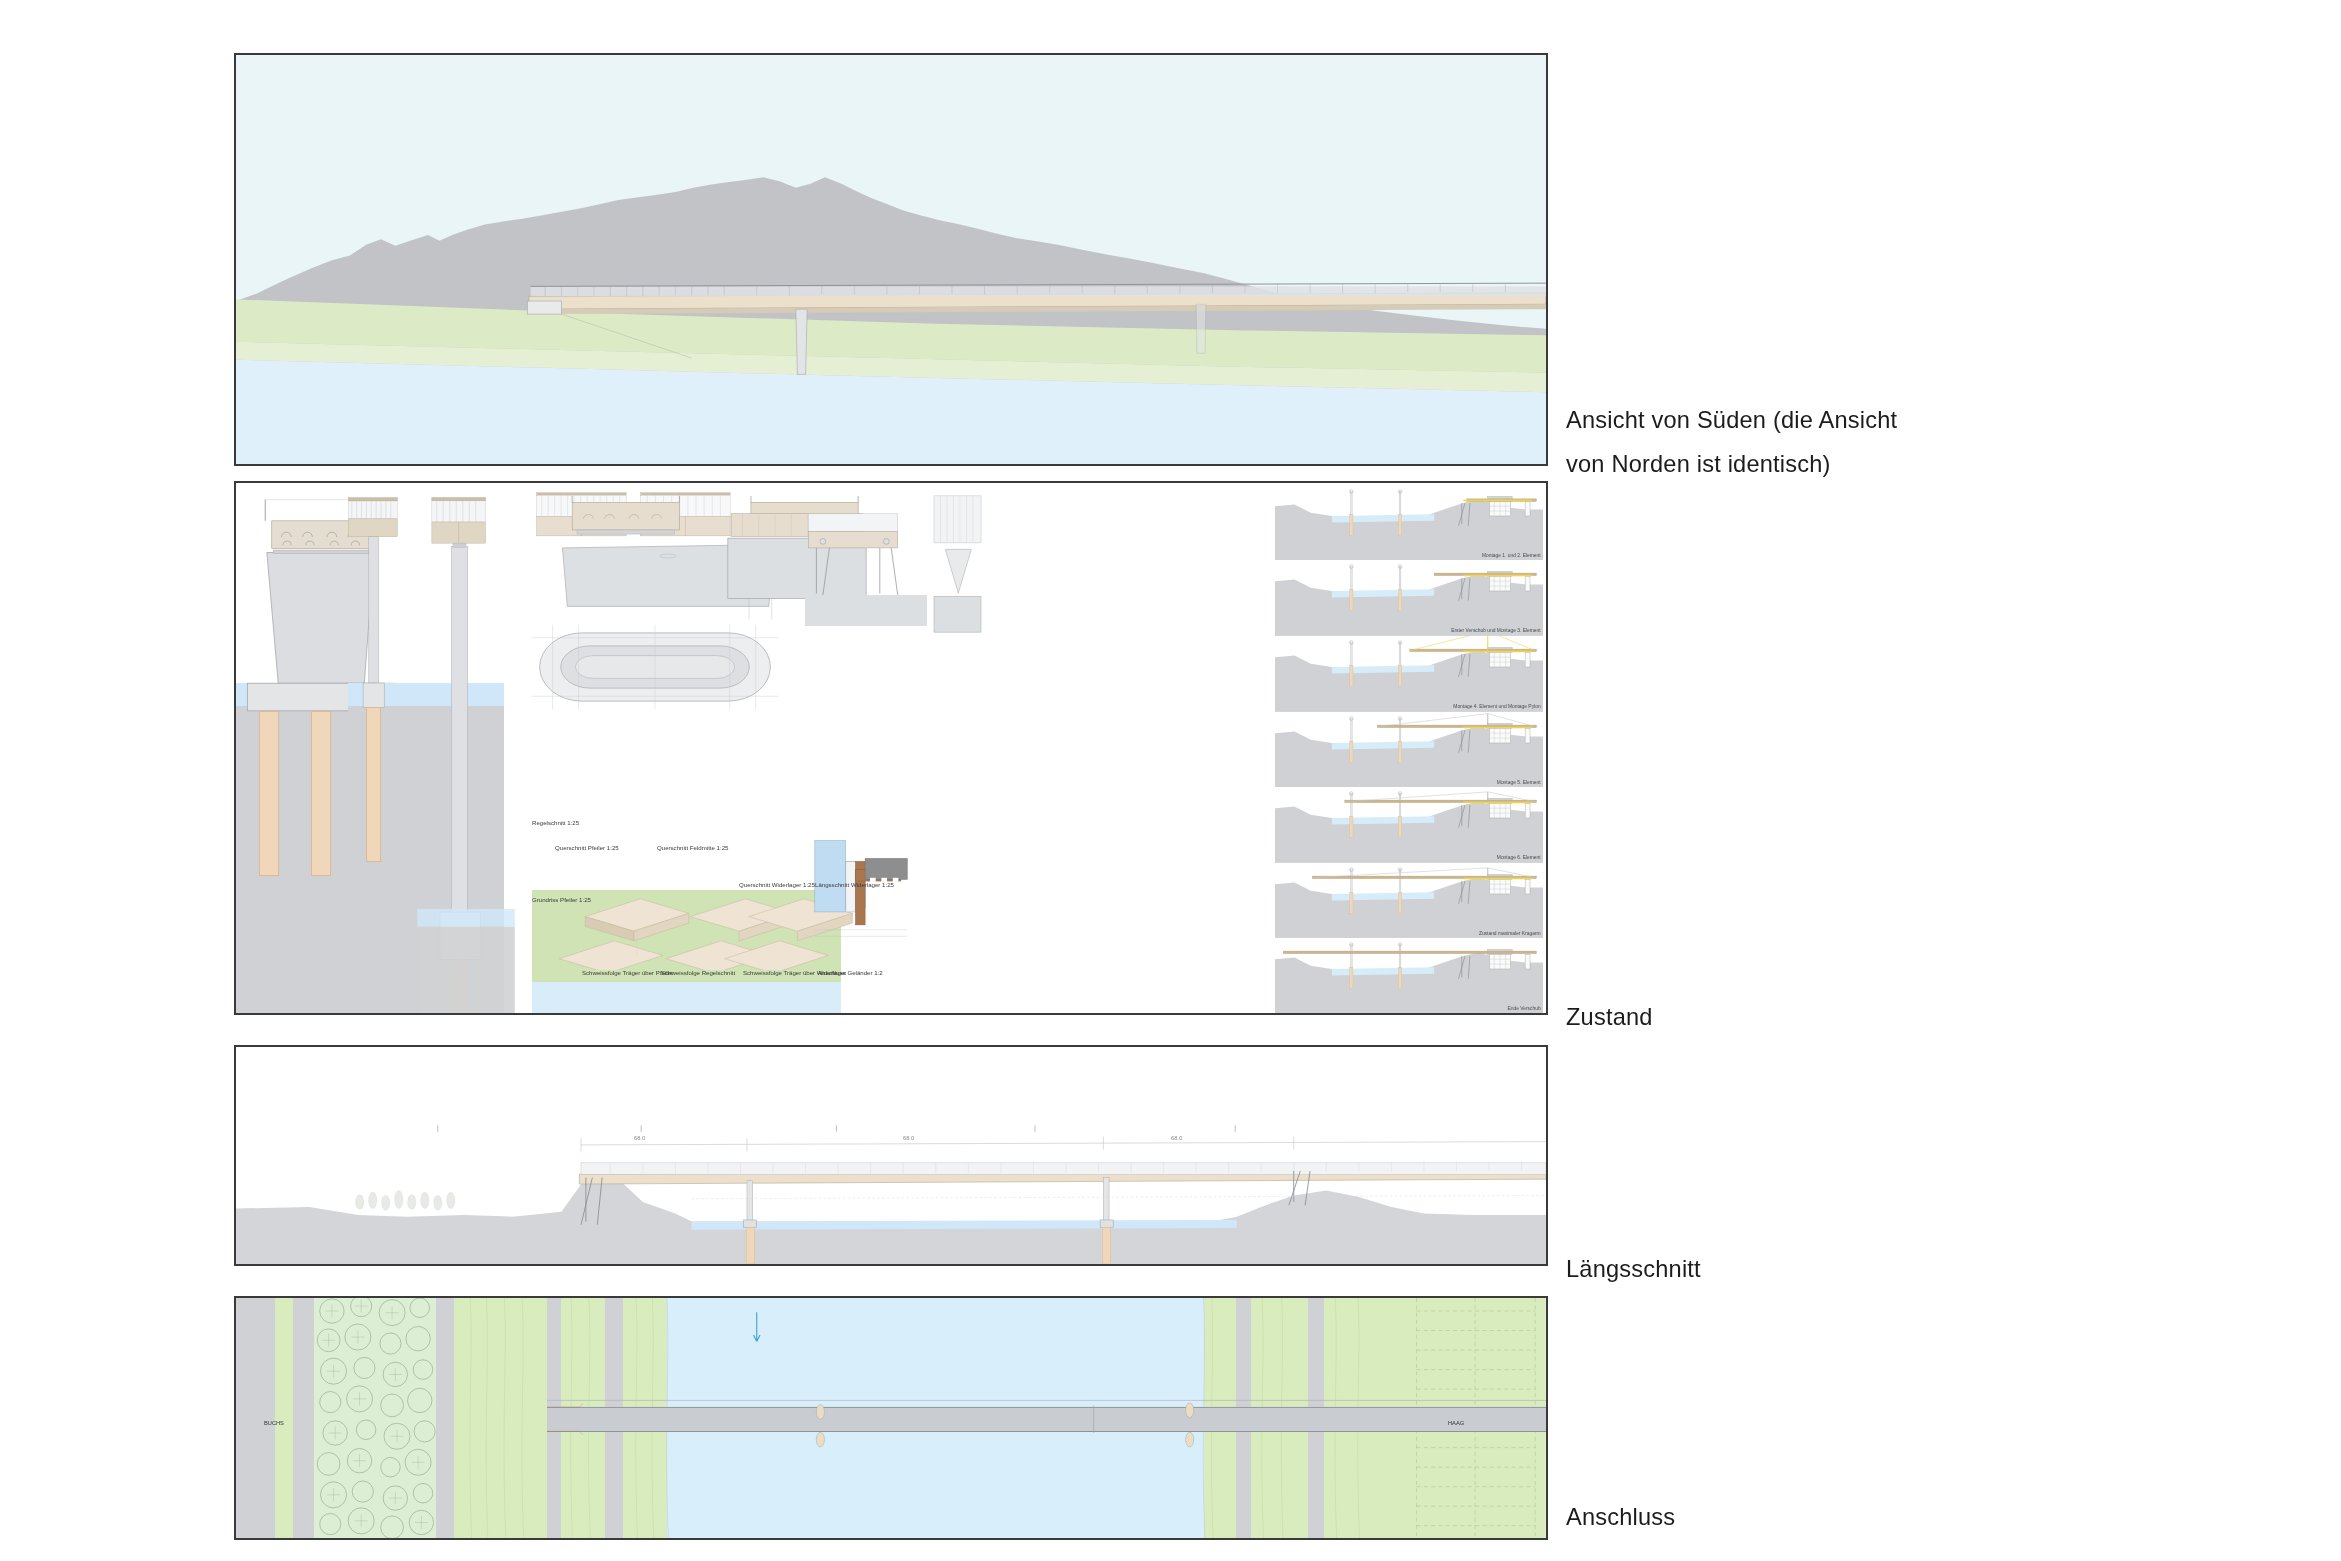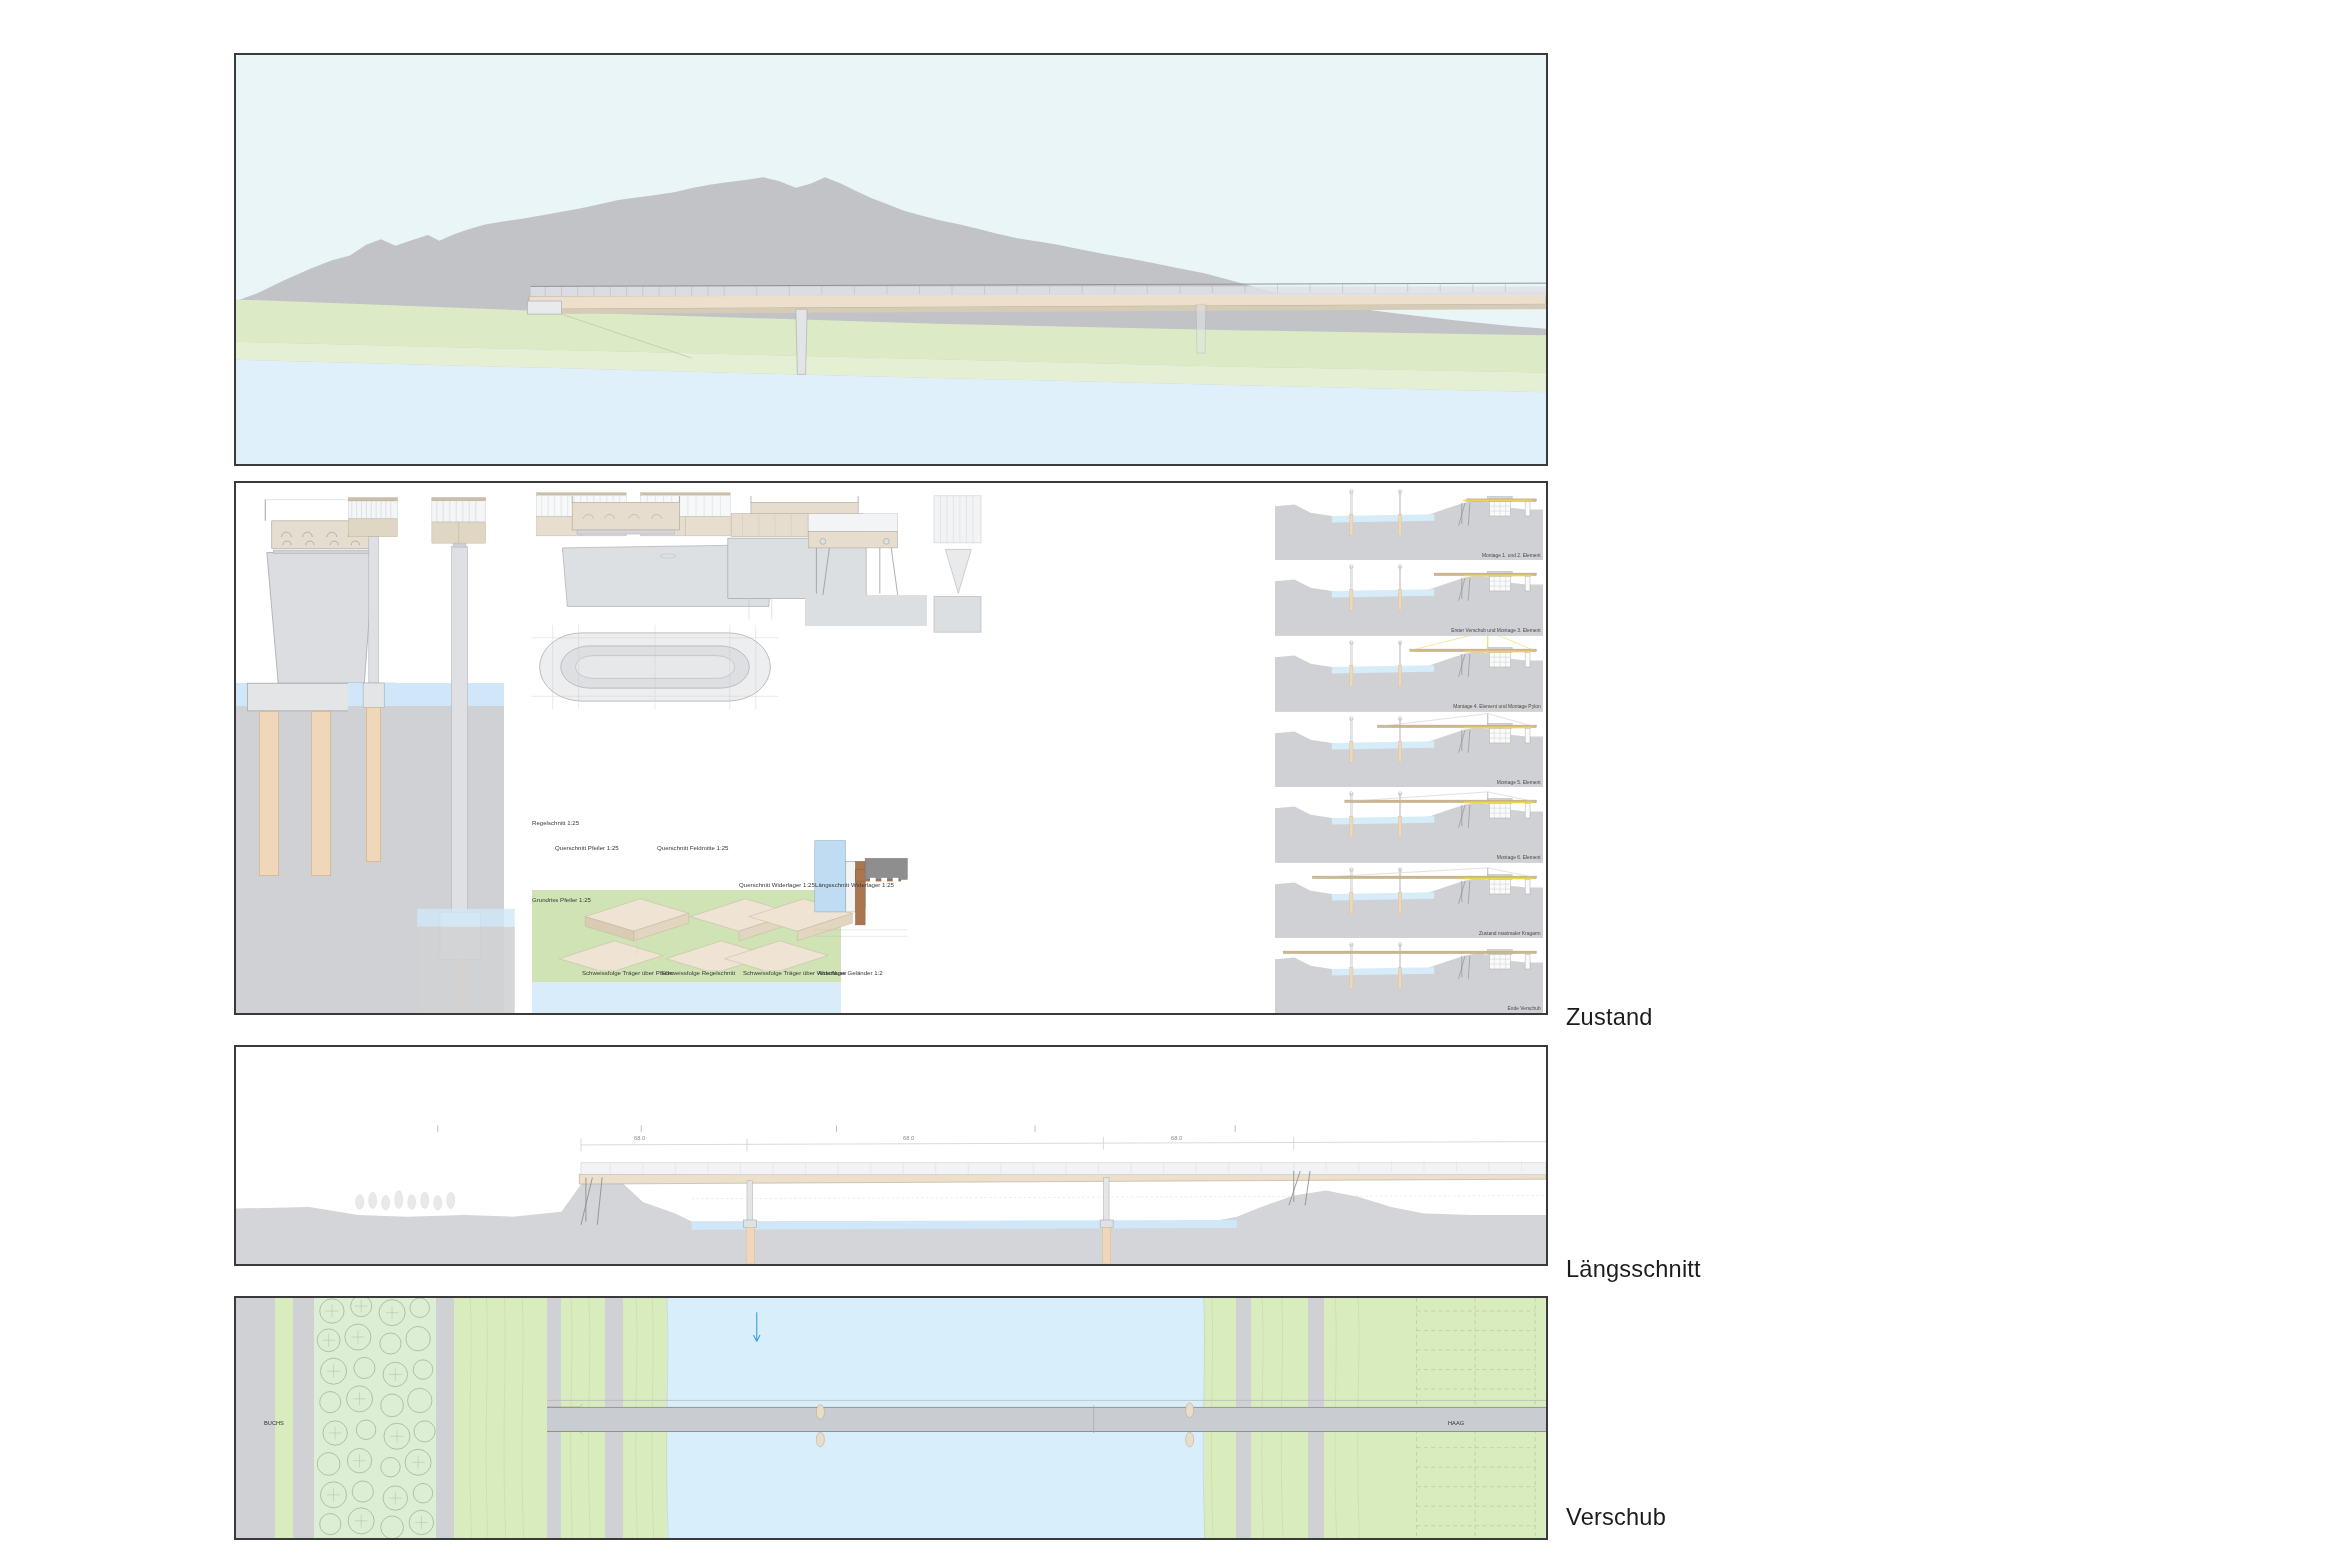--- a/index.html
+++ b/index.html
@@ -137,20 +137,22 @@
 
       <rect x="358" y="302" width="42" height="16" fill="#e9eaec" stroke="#a8abaf" stroke-width=".8"></rect>
       <line x1="400" y1="318" x2="560" y2="372" stroke="#b9c3ab" stroke-width=".8"></line>
 
       <path d="M688 312 L702 312 L700 392 L690 392 Z" fill="#e3e4e6" stroke="#a9acb0" stroke-width=".8"></path>
 
       <path d="M1180 306 L1192 306 L1191 366 L1181 366 Z" fill="#e3e4e6" stroke="#a9acb0" stroke-width=".8" opacity=".55"></path>
     </svg>
   </div>
 
+  <div class="caption" style="left:1566px;top:398px;">Ansicht von Süden (die Ansicht
+von Norden ist identisch)</div>
 
   <div class="panel" id="p-det">
 
     <div class="ground" style="left:0;top:221px;width:268px;height:313px;"></div>
     <div class="waterline" style="left:0;top:200px;width:268px;height:23px;"></div>
     <svg style="position:absolute;left:0;top:0;width:268px;height:342px;" viewBox="0 0 330 420">
       <path d="M38 85 L170 85 L158 246 L52 246 Z" fill="#dcdde1" stroke="#a7a9ad" stroke-width="1"></path>
       <rect x="14" y="246" width="182" height="34" fill="#e4e5e7" stroke="#a7a9ad" stroke-width="1"></rect>
       <rect x="46" y="82" width="118" height="4" fill="#cfd1d4" stroke="#a7a9ad" stroke-width=".6"></rect>
       <rect x="44" y="46" width="122" height="34" fill="#e4ddd0" stroke="#b0a795" stroke-width=".8"></rect>
@@ -795,16 +797,16 @@
     <svg style="position:absolute;left:511px;top:11.4px;width:19.5px;height:39px;" viewBox="0 0 24 48">
       <path d="M12 4 L12 40 M12 40 L8 32 M12 40 L16 32" fill="none" stroke="#3fa5d9" stroke-width="1.4"></path>
     </svg>
 
     <div id="plan-lbl-host">
         <div class="pl-lbl" style="left: 28px; top: 122px;">BUCHS</div>
         <div class="pl-lbl" style="left: 1212px; top: 122px;">HAAG</div>
       </div>
   </div>
 
-  <div class="caption" style="left:1566px;top:1495px;">Verschub</div>
+  <div class="caption" style="left:1566px;top:1495px;">Anschluss</div>
 
 </div>
 
 
 </body></html>

